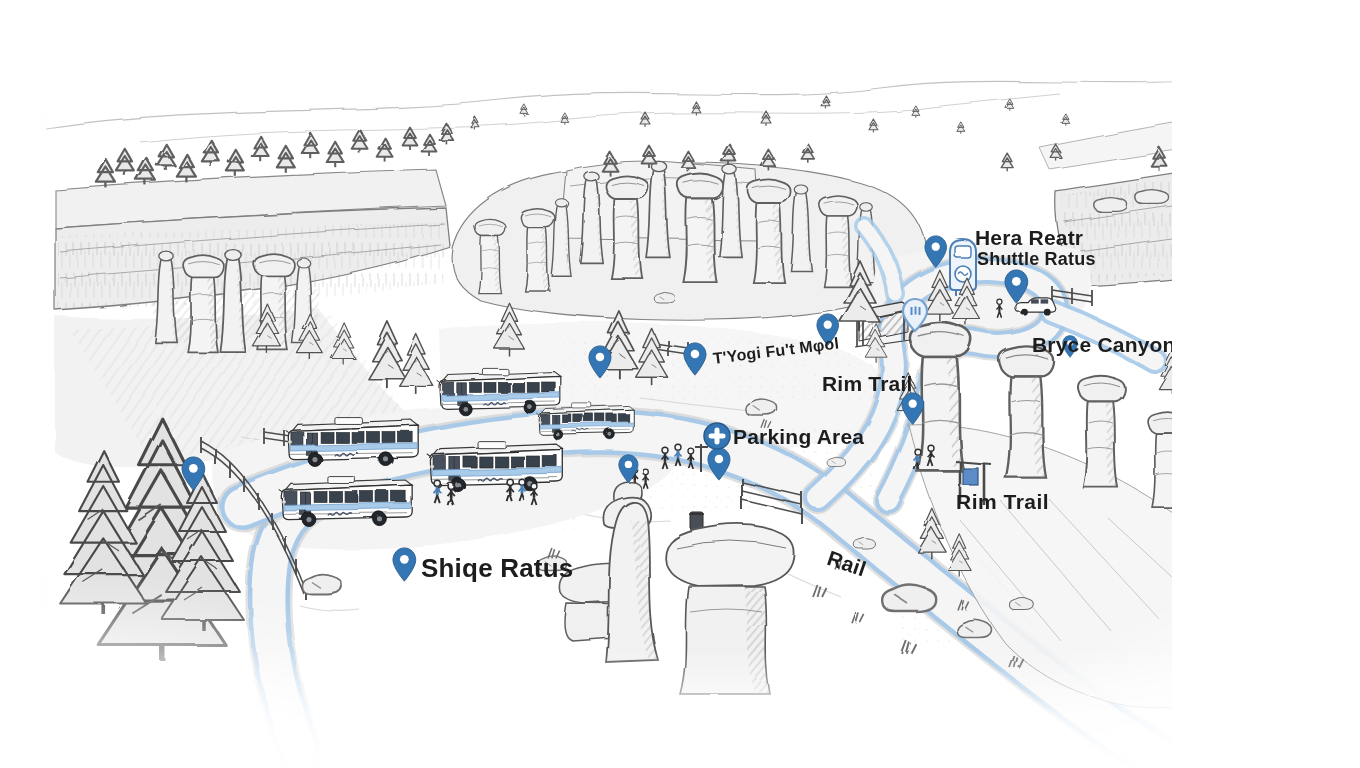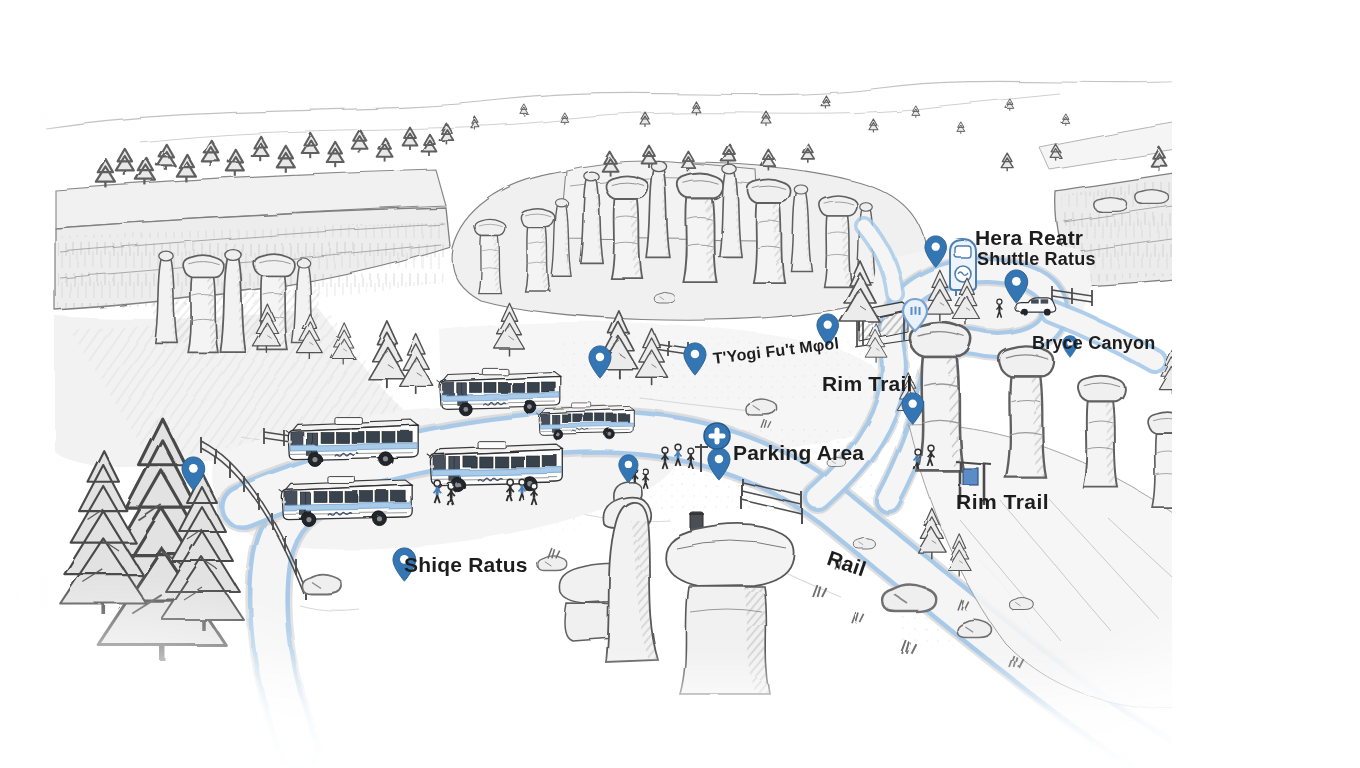--- a/index.html
+++ b/index.html
@@ -454,18 +454,18 @@
   <use href="#pin" transform="translate(392,547) scale(0.95)"></use>
   <use href="#infoPinG" transform="translate(902,298)"></use>
   <use href="#parkI" transform="translate(717,436)"></use>
 </g>
 </svg>
 
 <div class="lbl" style="left:975px;top:226px;font-size:21px;">Hera Reatr</div>
 <div class="lbl" style="left:977px;top:249px;font-size:18px;font-weight:700;">Shuttle Ratus</div>
 <div class="lbl" style="left:712px;top:350px;font-size:16px;font-weight:700;transform:rotate(-7deg);">T'Yogi Fu't Mφol</div>
 <div class="lbl" style="left:822px;top:372px;font-size:21px;">Rim Trail</div>
-<div class="lbl" style="left:733px;top:425px;font-size:21px;margin-top:16px;">Parking Area</div>
-<div class="lbl" style="left:1032px;top:333px;font-size:18px;">Bryce Canyon</div>
+<div class="lbl" style="left:733px;top:425px;font-size:21px;">Parking Area</div>
+<div class="lbl" style="left:1032px;top:333px;font-size:21px;">Bryce Canyon</div>
 <div class="lbl" style="left:956px;top:490px;font-size:21px;letter-spacing:.5px;">Rim Trail</div>
-<div class="lbl" style="left:404px;top:553px;font-size:21px;text-align:center;">Shiqe Ratus</div>
+<div class="lbl" style="left:421px;top:553px;font-size:26px;text-align:center;">Shiqe Ratus</div>
 <div class="lbl" style="left:832px;top:546px;font-size:21px;transform:rotate(19deg);">Rail</div>
 </div>
 
 </body></html>

